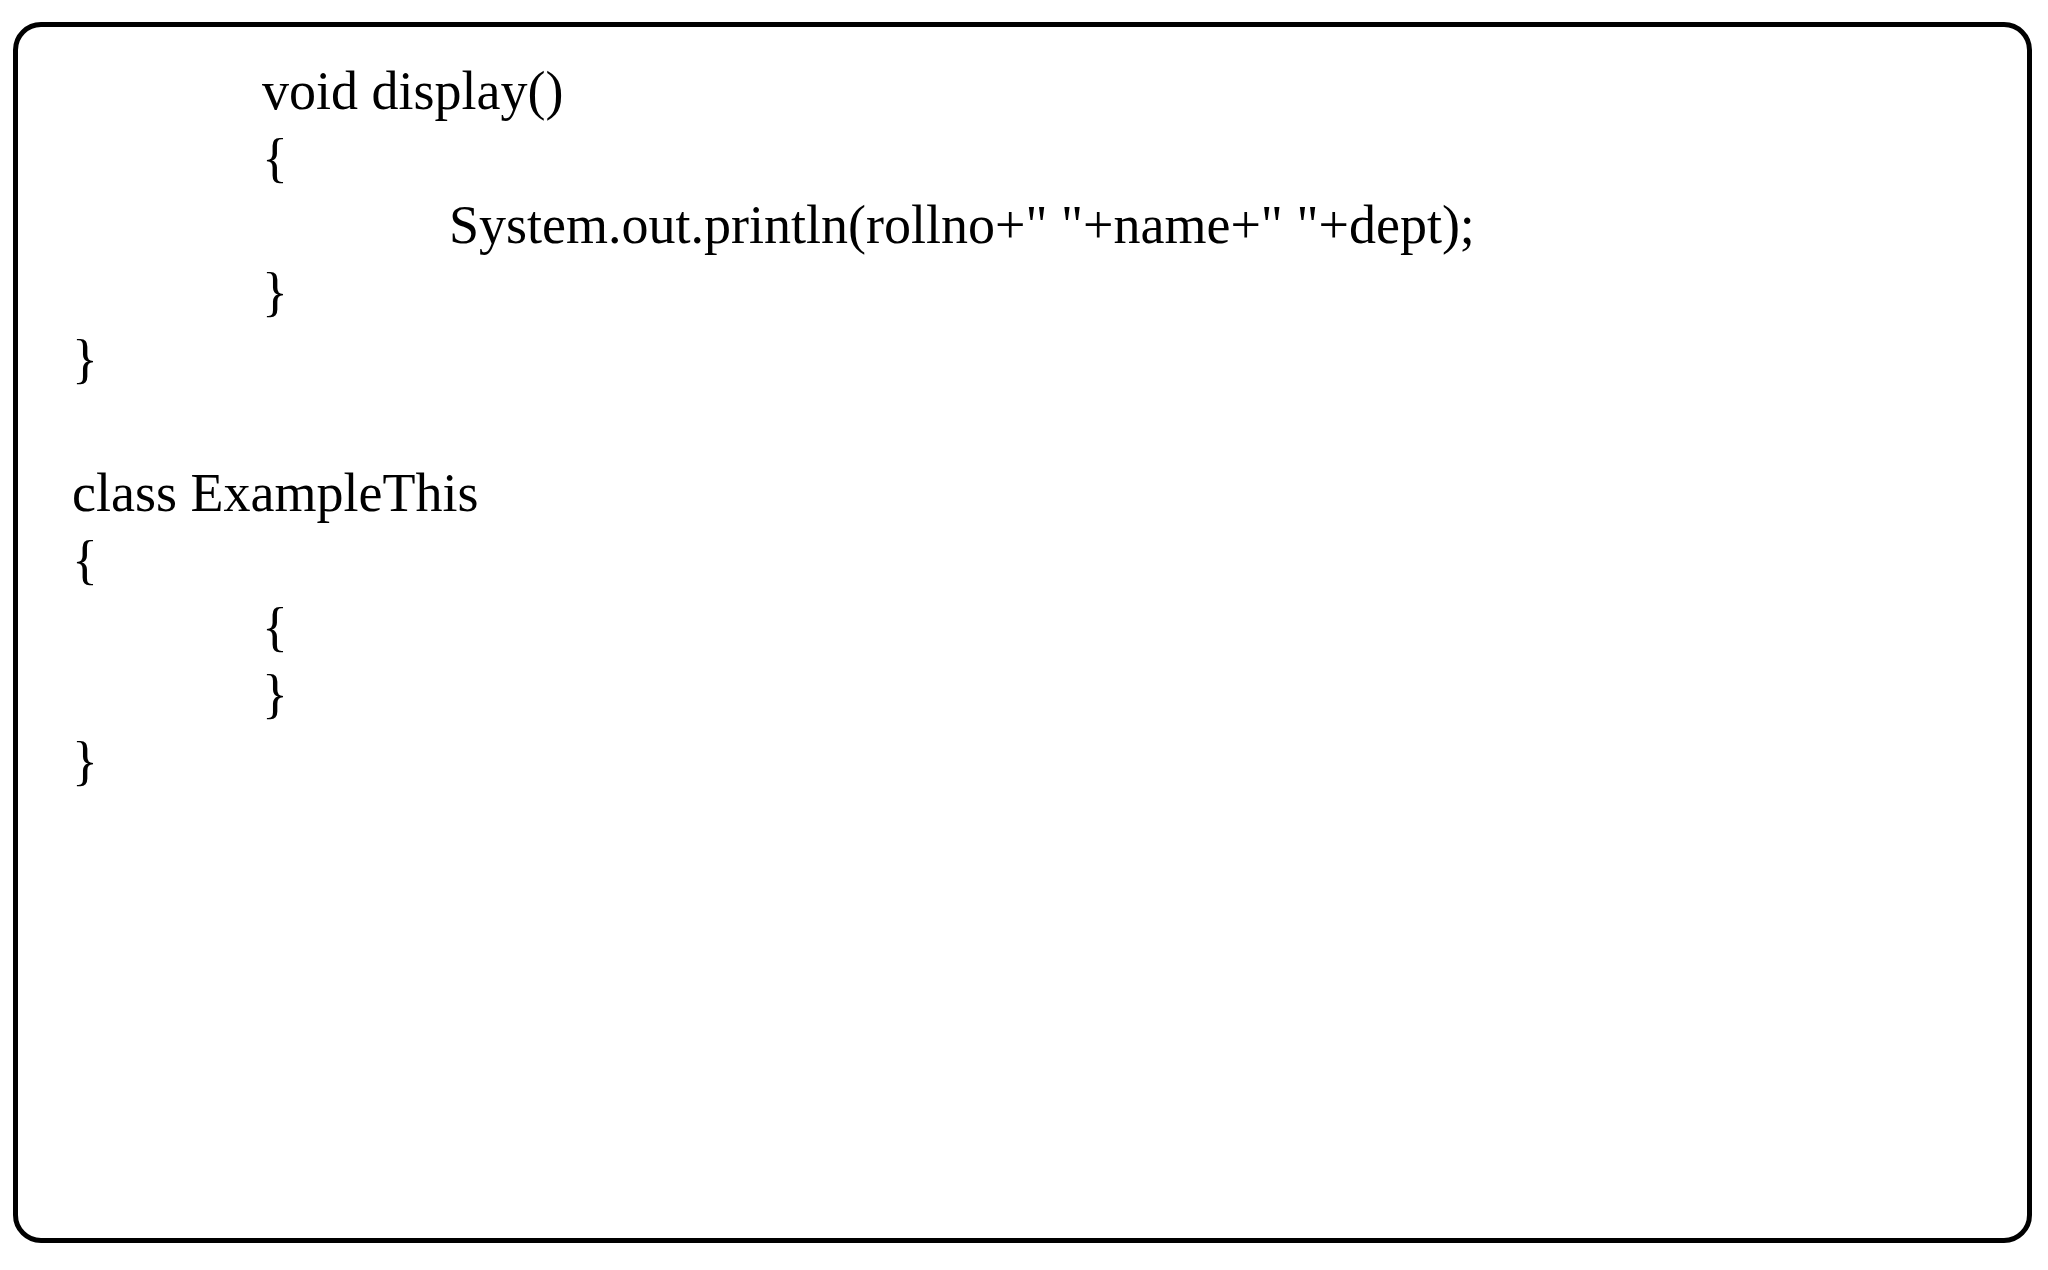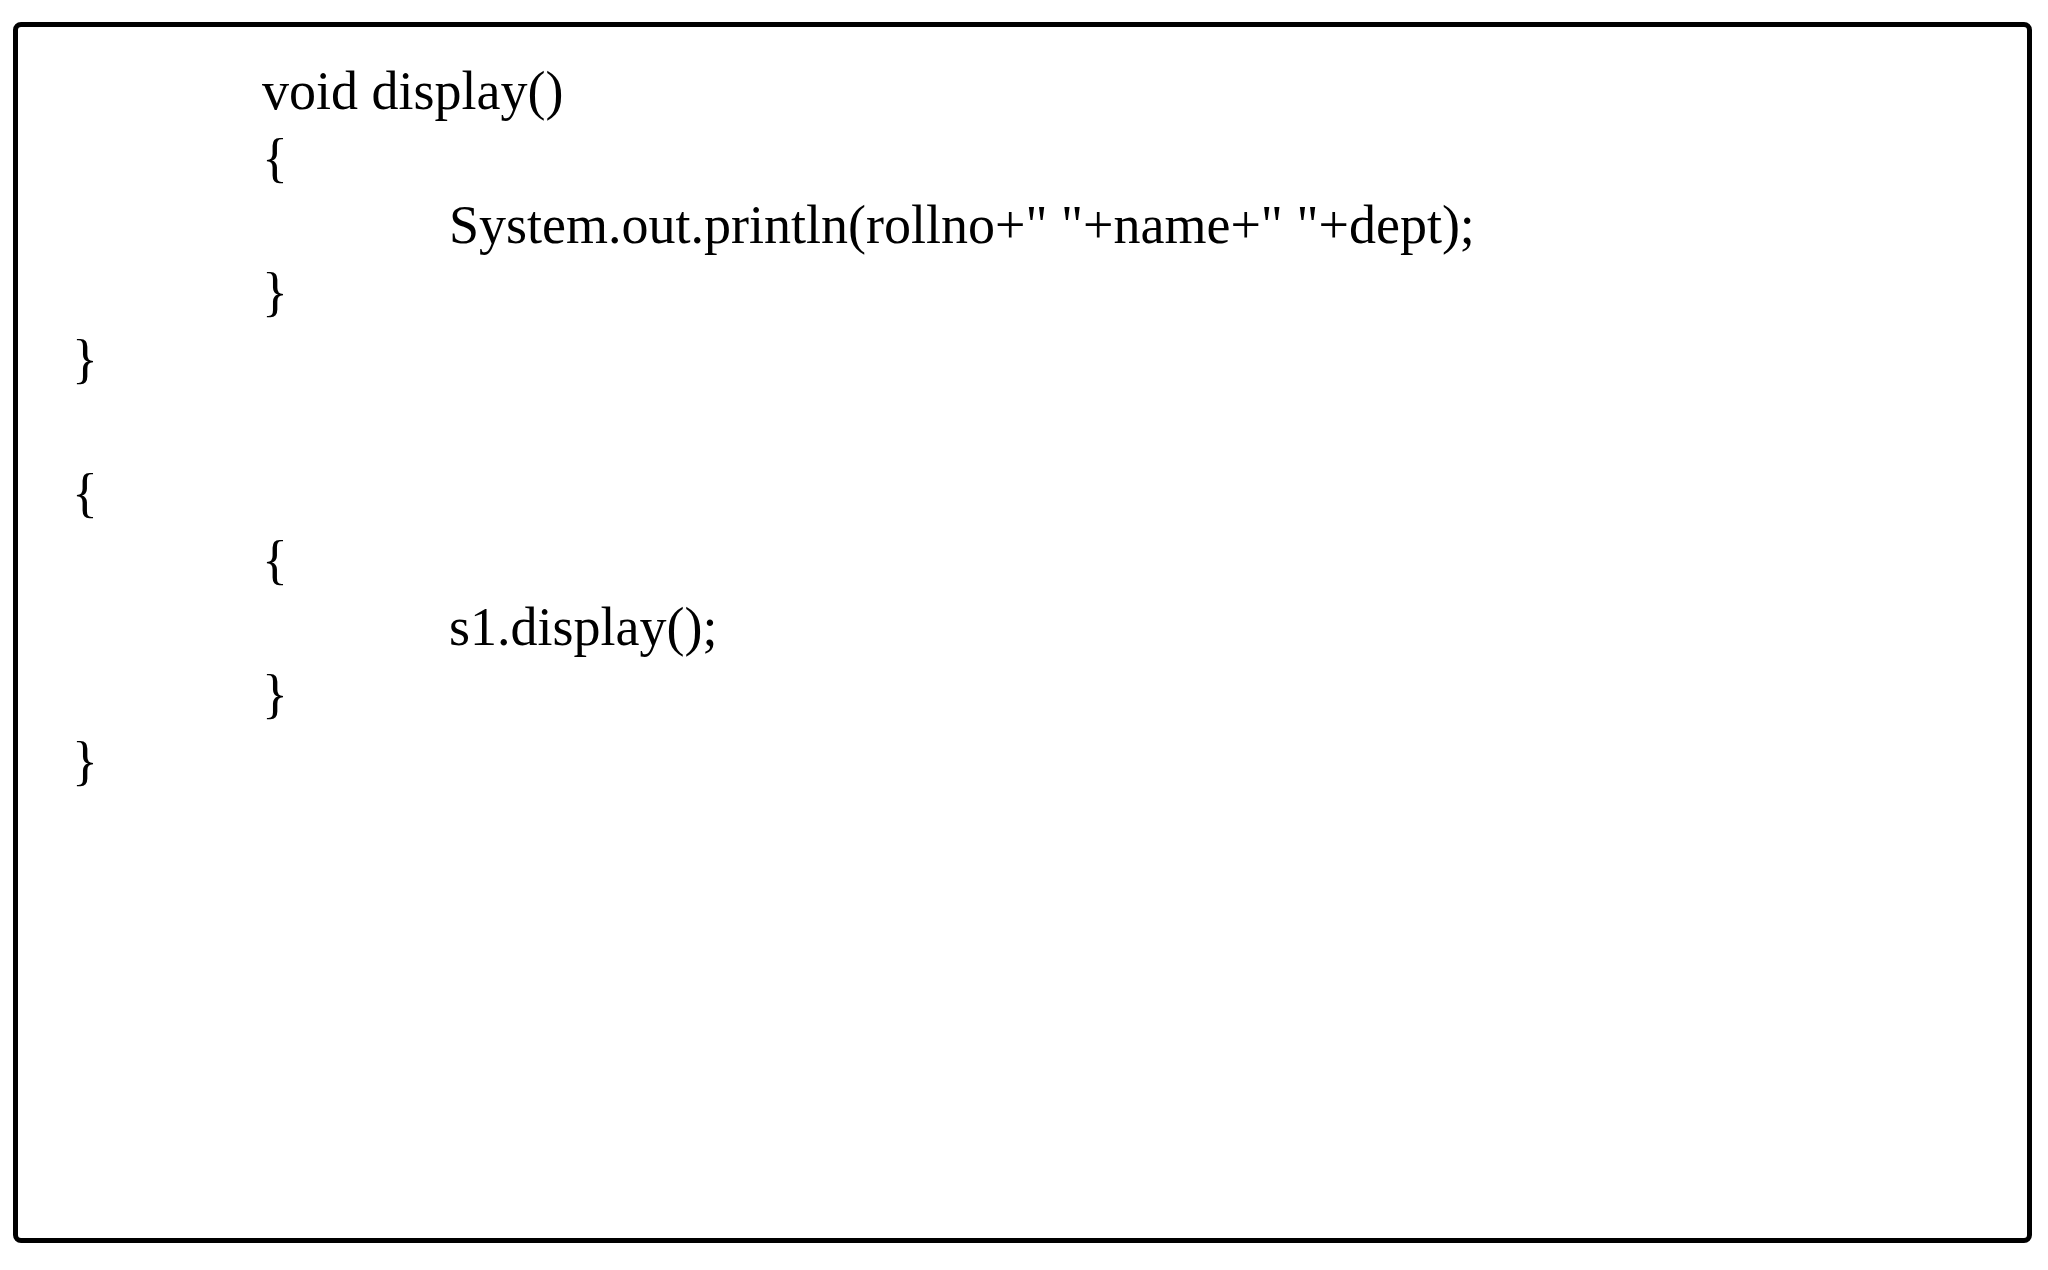--- a/index.html
+++ b/index.html
@@ -15,21 +15,21 @@
     overflow: hidden;
   }
   .code-frame {
     position: absolute;
     left: 13px;
     top: 22px;
     width: 2019px;
     height: 1221px;
     box-sizing: border-box;
     border: 5px solid #000000;
-    border-radius: 8px;
+    border-radius: 28px;
     background: #ffffff;
   }
   .code-area {
     position: absolute;
     left: 54px;
     top: 31px;
     right: 20px;
     font-family: "Liberation Serif", "DejaVu Serif", serif;
     font-size: 54px;
     line-height: 67px;
@@ -48,20 +48,20 @@
 
 <div class="canvas">
   <div class="code-frame" style="border-color: rgb(0, 0, 0); background: rgb(255, 255, 255);">
     <div class="code-area" style="color: rgb(0, 0, 0);">
         <div class="code-line indent-1">void display()</div>
         <div class="code-line indent-1">{</div>
         <div class="code-line indent-2">System.out.println(rollno+" "+name+" "+dept);</div>
         <div class="code-line indent-1">}</div>
         <div class="code-line indent-0">}</div>
         <div class="code-line indent-0">&nbsp;</div>
+        <div class="code-line indent-0">class ExampleThis</div>
         <div class="code-line indent-0">{</div>
         <div class="code-line indent-1">{</div>
-        <div class="code-line indent-2">s1.display();</div>
         <div class="code-line indent-1">}</div>
         <div class="code-line indent-0">}</div>
       </div>
   </div>
 </div>
 
 </body></html>

